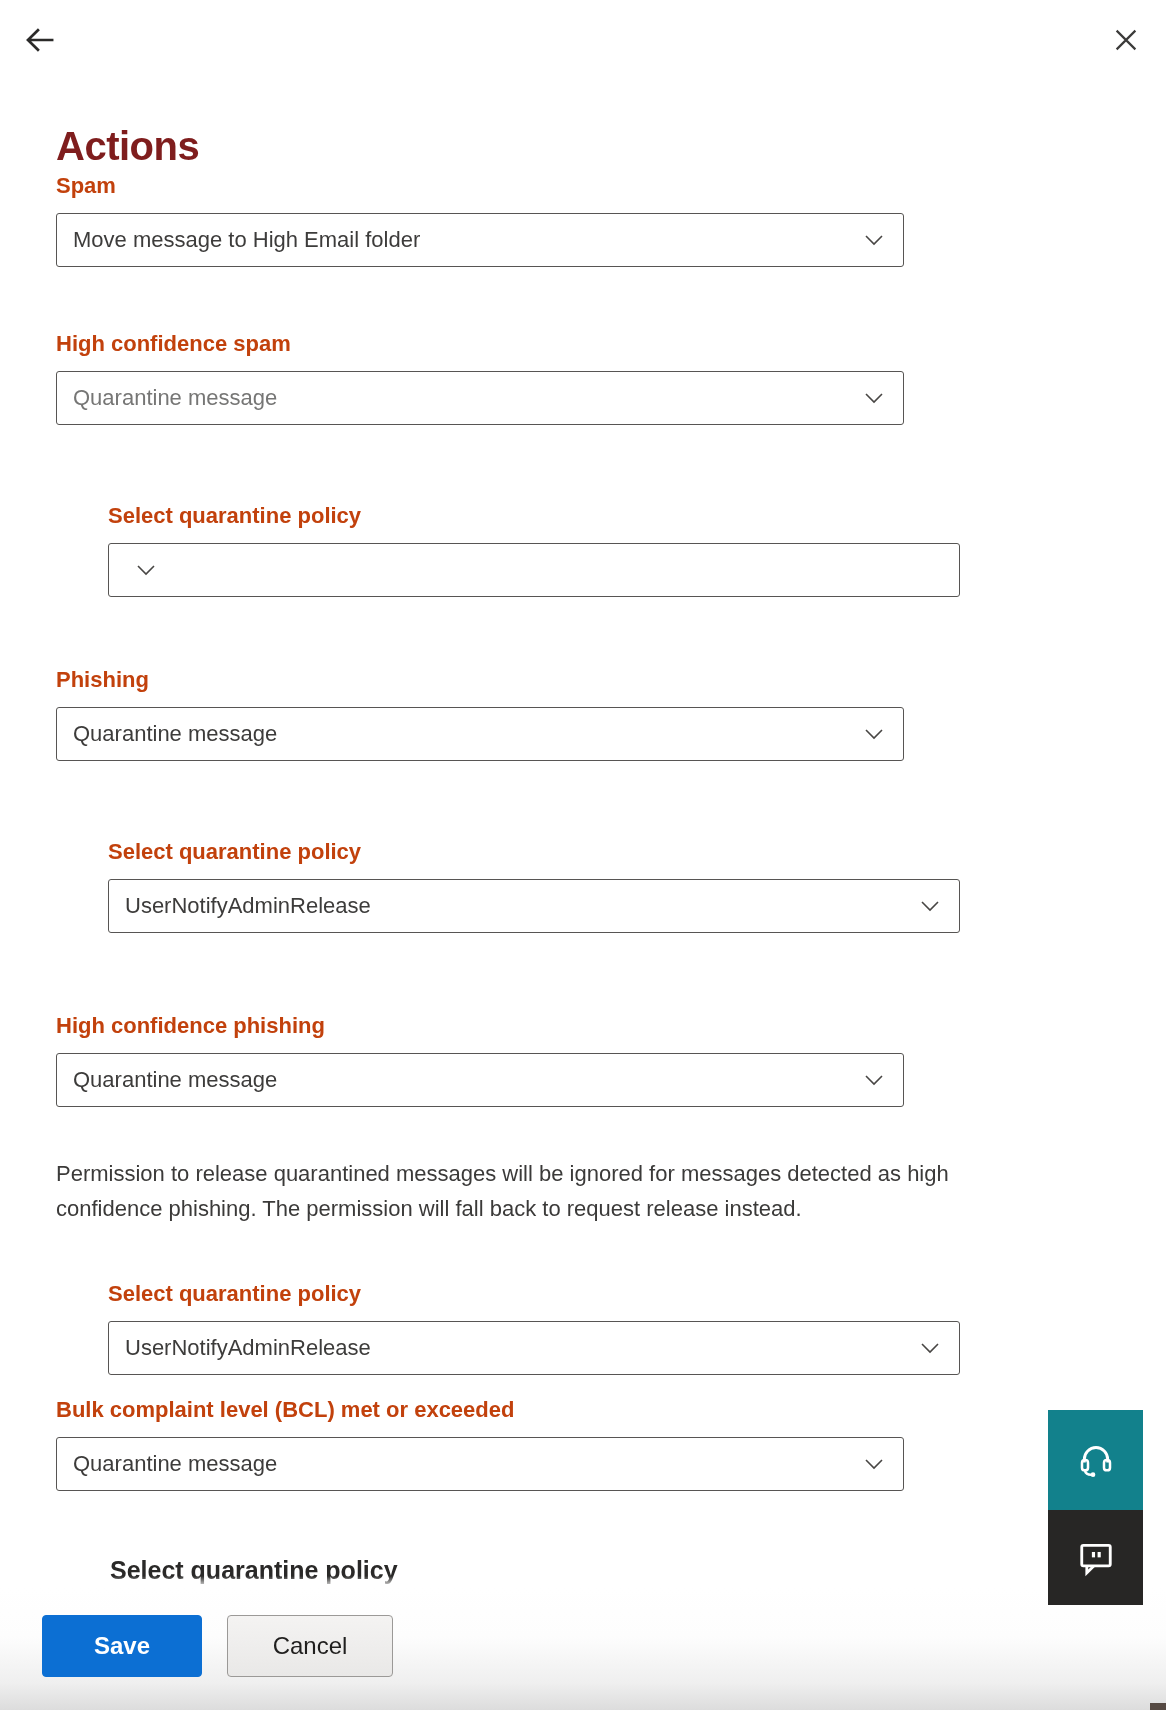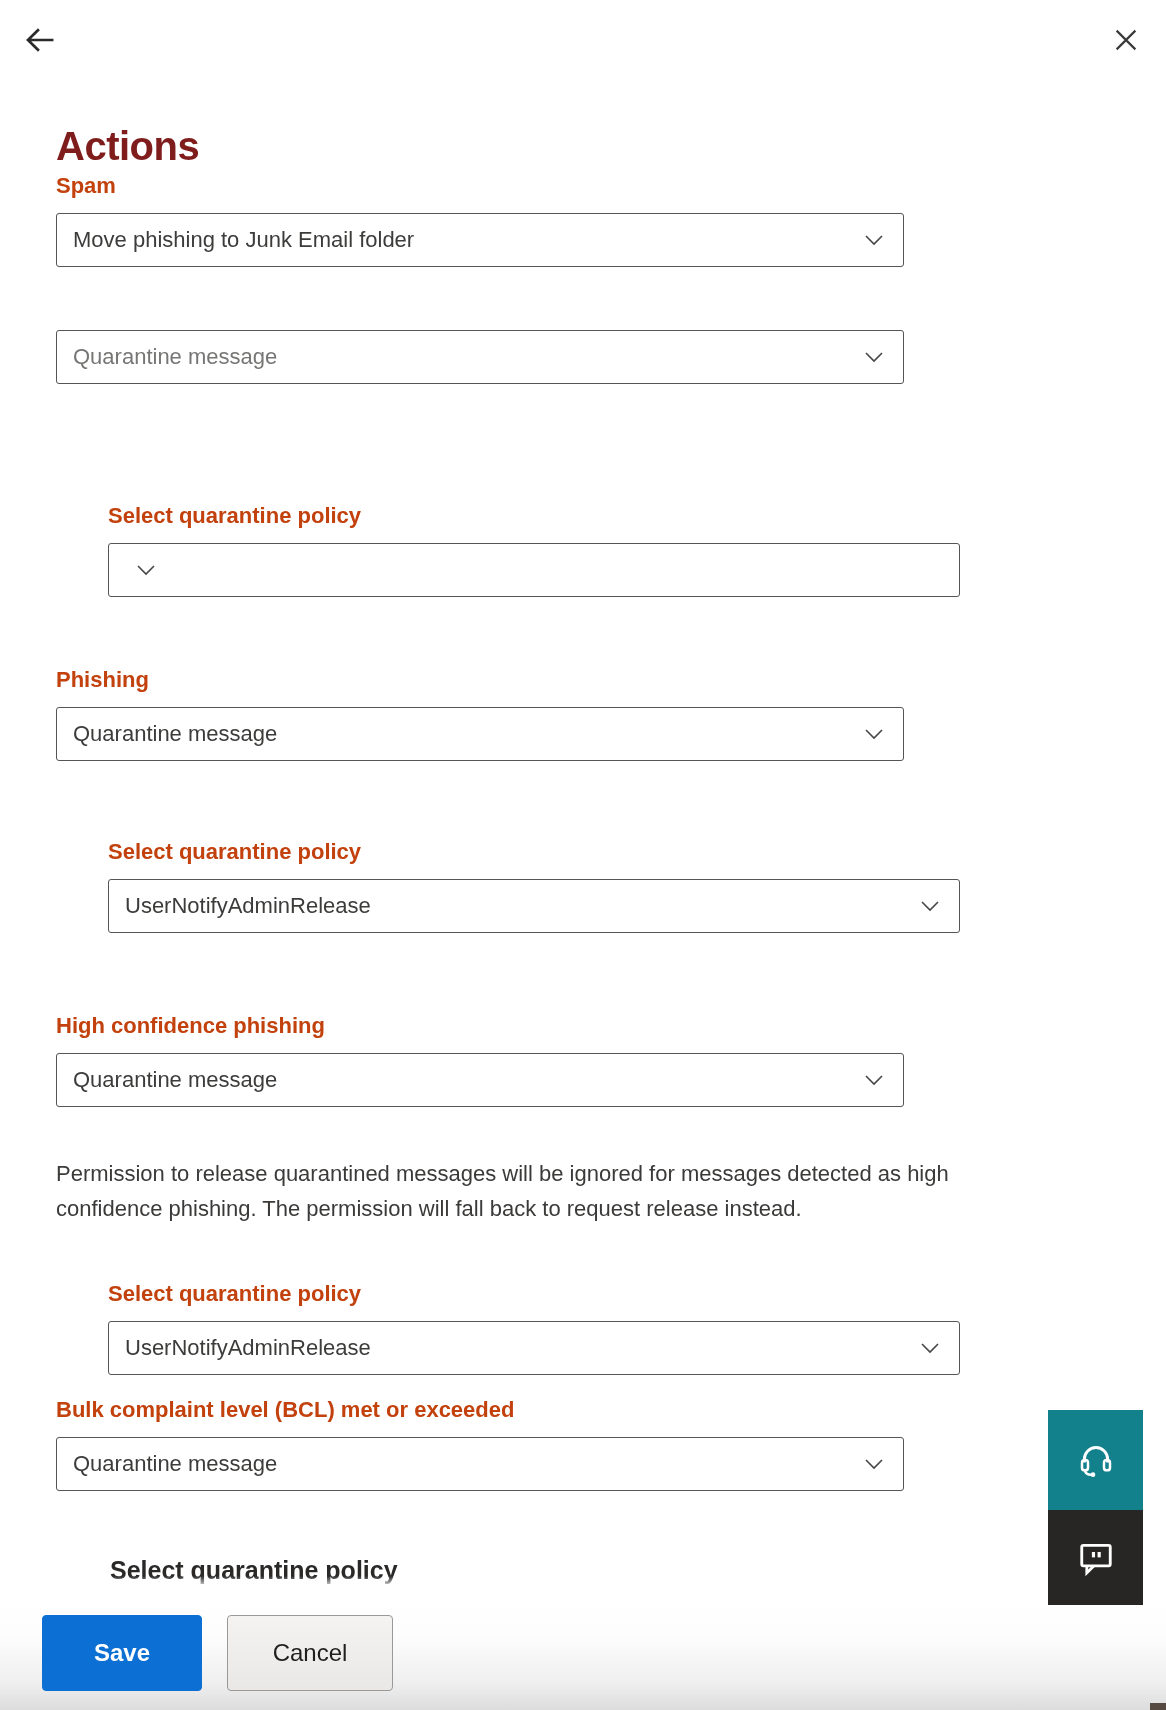--- a/index.html
+++ b/index.html
@@ -60,21 +60,21 @@
   }
 
   .footer-overlay {
     position: absolute; left: 0; top: 1576px; width: 1166px; height: 134px;
     background: linear-gradient(180deg,
       rgba(255,255,255,0) 0%, #ffffff 9%, #fdfdfd 45%,
       #efefef 80%, #dcdcdc 100%);
     z-index: 5;
   }
   .btn {
-    position: absolute; z-index: 6; top: 1615px; height: 76px;
+    position: absolute; z-index: 6; top: 1615px; height: 62px;
     font-family: "Liberation Sans", sans-serif;
     font-size: 24px; font-weight: 600;
     border-radius: 4px; cursor: pointer;
     display: flex; align-items: center; justify-content: center;
   }
   #save-btn {
     left: 42px; width: 160px;
     background: #0c6fd3; border: 1px solid #0c6fd3; color: #ffffff;
   }
   #cancel-btn {
@@ -109,28 +109,29 @@
   <svg width="30" height="30" viewBox="0 0 24 24">
     <path d="M4.5 4.5 19.5 19.5 M19.5 4.5 4.5 19.5" fill="none" stroke="#3b3a39" stroke-width="1.7"></path>
   </svg>
 </button>
 
 <h1 class="page-title">Actions</h1>
 
 <div class="field" style="left:56px; top:172px; width:848px;">
   <div class="field-label">Spam</div>
   <div class="dropdown">
-    <span class="dropdown-value">Move phishing to Junk Email folder</span>
+    <span class="dropdown-value">Move message to High Email folder</span>
     <svg class="chevron" width="18" height="11" viewBox="0 0 18 11">
       <path d="M1 1l8 8 8-8" fill="none" stroke="#484644" stroke-width="1.6"></path>
     </svg>
   </div>
 </div>
 
 <div class="field" style="left:56px; top:330px; width:848px;">
+  <div class="field-label">High confidence spam</div>
   <div class="dropdown">
     <span class="dropdown-value muted">Quarantine message</span>
     <svg class="chevron" width="18" height="11" viewBox="0 0 18 11">
       <path d="M1 1l8 8 8-8" fill="none" stroke="#484644" stroke-width="1.6"></path>
     </svg>
   </div>
 </div>
 
 <div class="field" style="left:108px; top:502px; width:852px;">
   <div class="field-label">Select quarantine policy</div>

